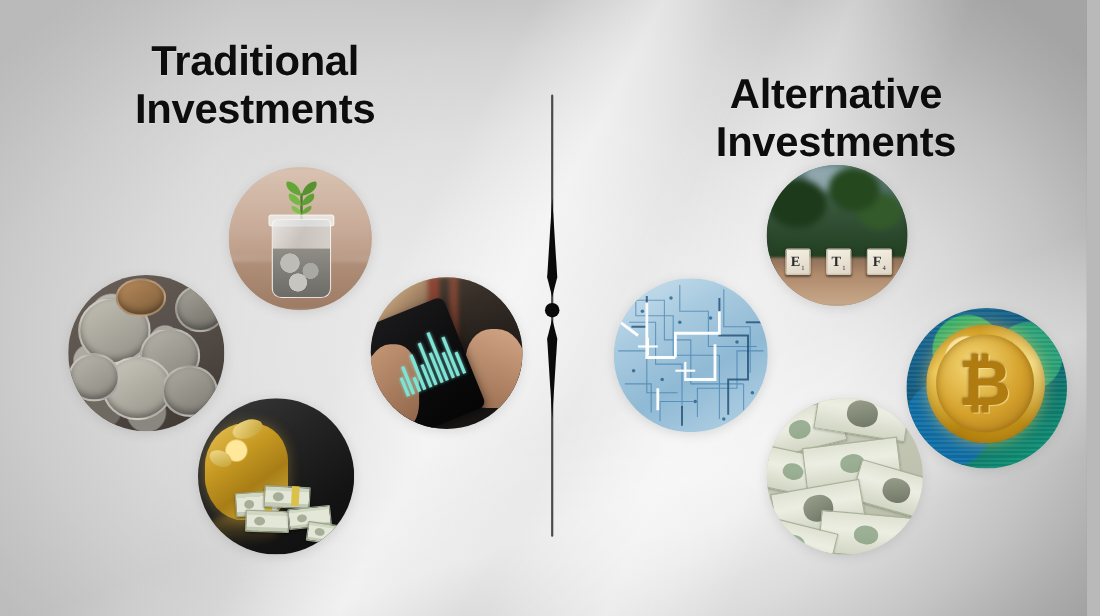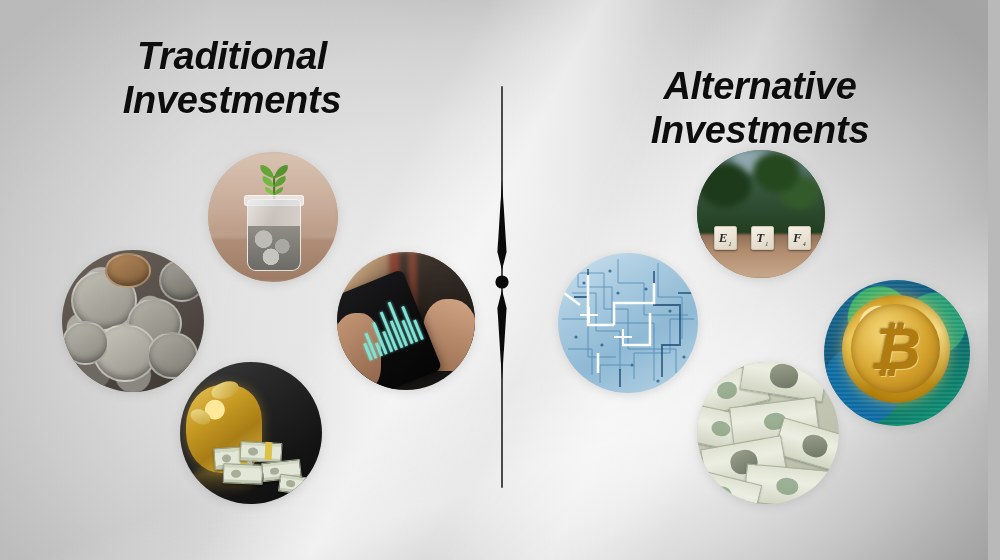--- a/index.html
+++ b/index.html
@@ -11,21 +11,20 @@
   }
   #infographic{
     position:relative;width:988px;height:560px;overflow:hidden;
     background:
       
       linear-gradient(118deg, rgba(255,255,255,0) 38%, rgba(255,255,255,.55) 47%, rgba(255,255,255,0) 56%),
       linear-gradient(128deg, rgba(170,170,170,.20) 60%, rgba(255,255,255,0) 72%),
       linear-gradient(100deg, rgba(255,255,255,.35) 20%, rgba(255,255,255,0) 40%),
       radial-gradient(ellipse 62% 78% at 50% 56%, #fdfdfd 0%, #f7f7f7 26%, #ececec 45%, #dcdcdc 62%, #c4c4c4 78%, #a8a8a8 92%, #9a9a9a 100%);
     background-color:#9d9d9d;
-    font-style:italic;
   }
   
   .sheen{position:absolute;inset:0;pointer-events:none;}
   .sheen.s1{
     background:linear-gradient(112deg, rgba(255,255,255,0) 55%, rgba(255,255,255,.40) 64%, rgba(255,255,255,0) 73%);
   }
   .sheen.s2{
     background:linear-gradient(75deg, rgba(190,190,190,.25) 0%, rgba(255,255,255,0) 28%, rgba(255,255,255,0) 72%, rgba(190,190,190,.28) 100%);
   }
   .sheen.s3{

